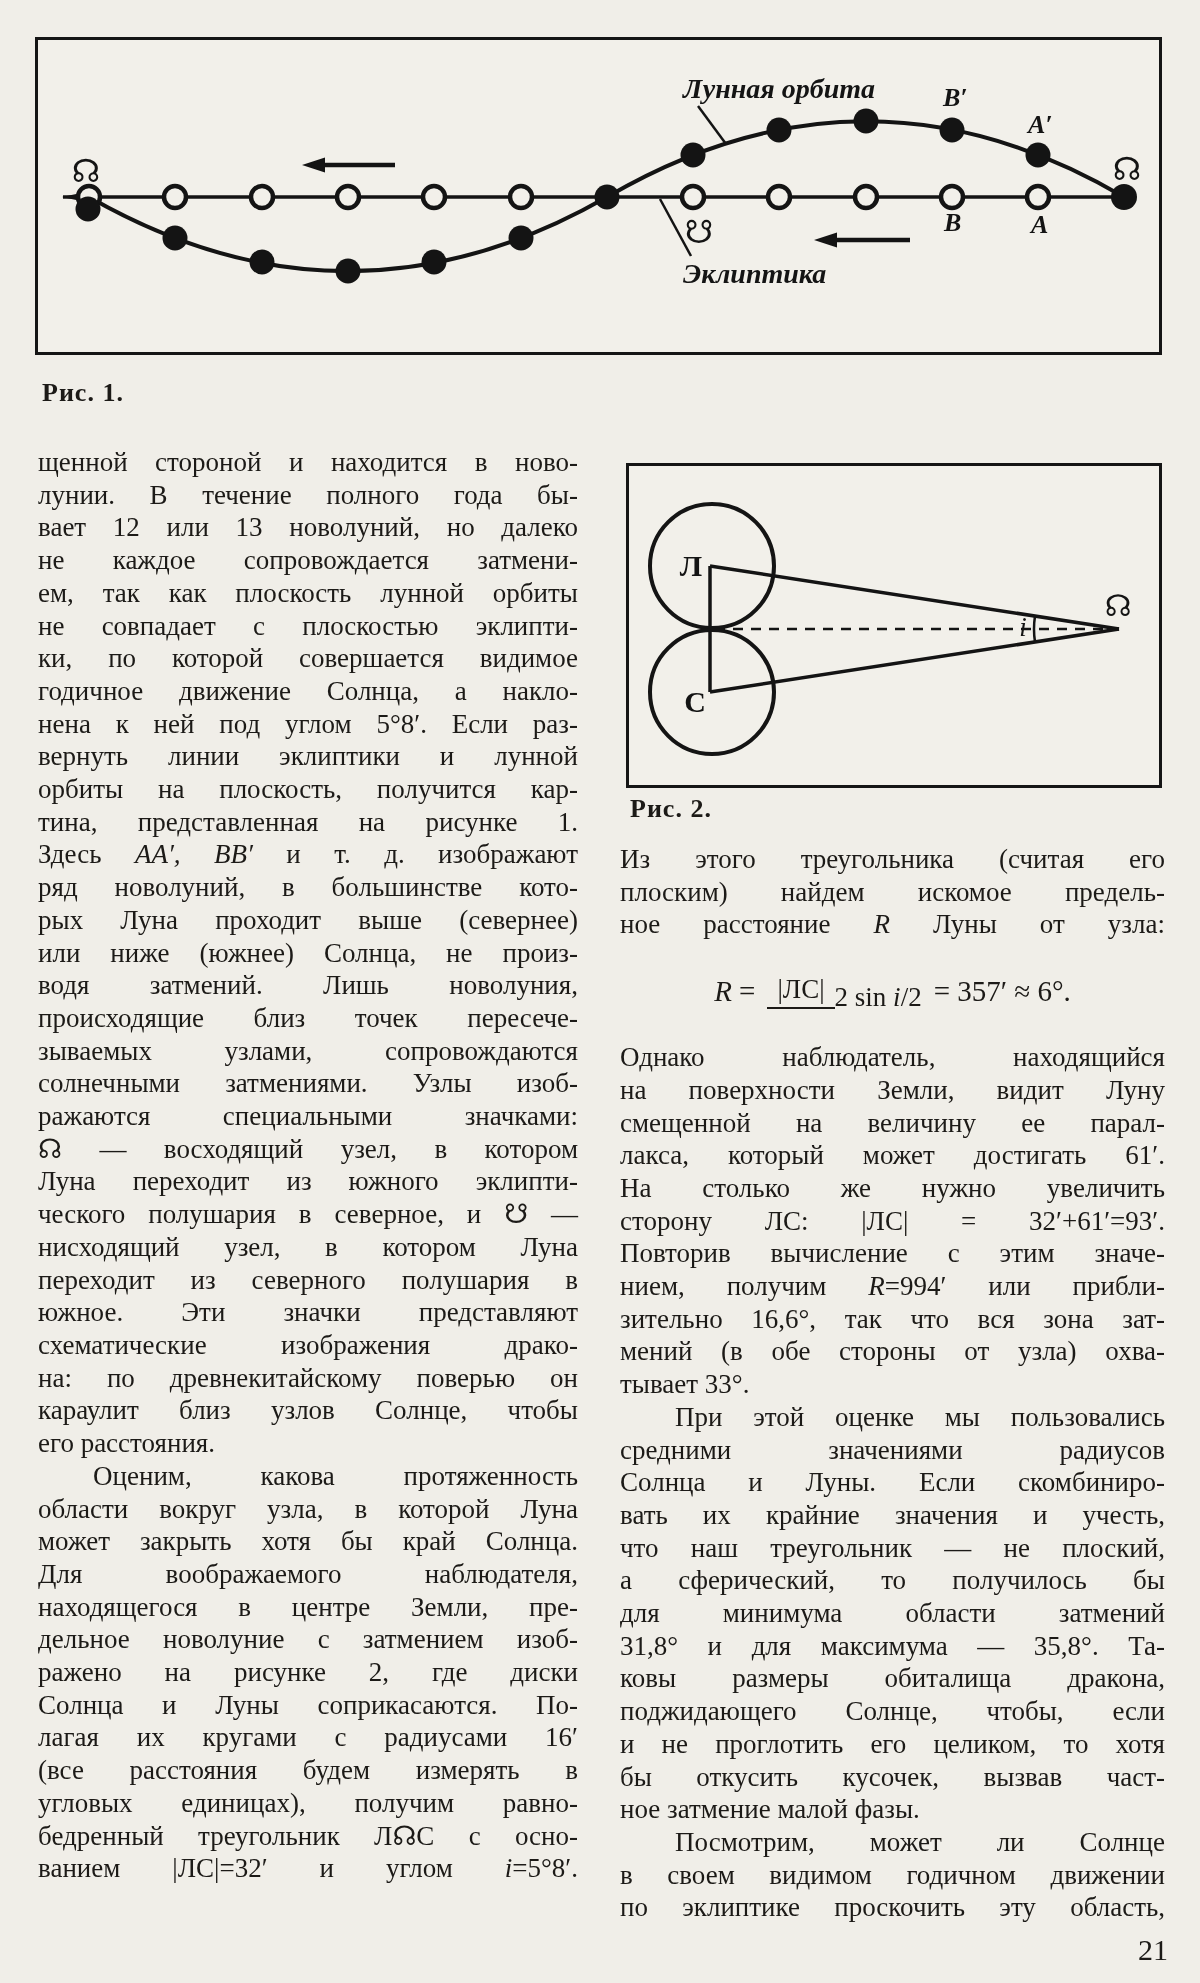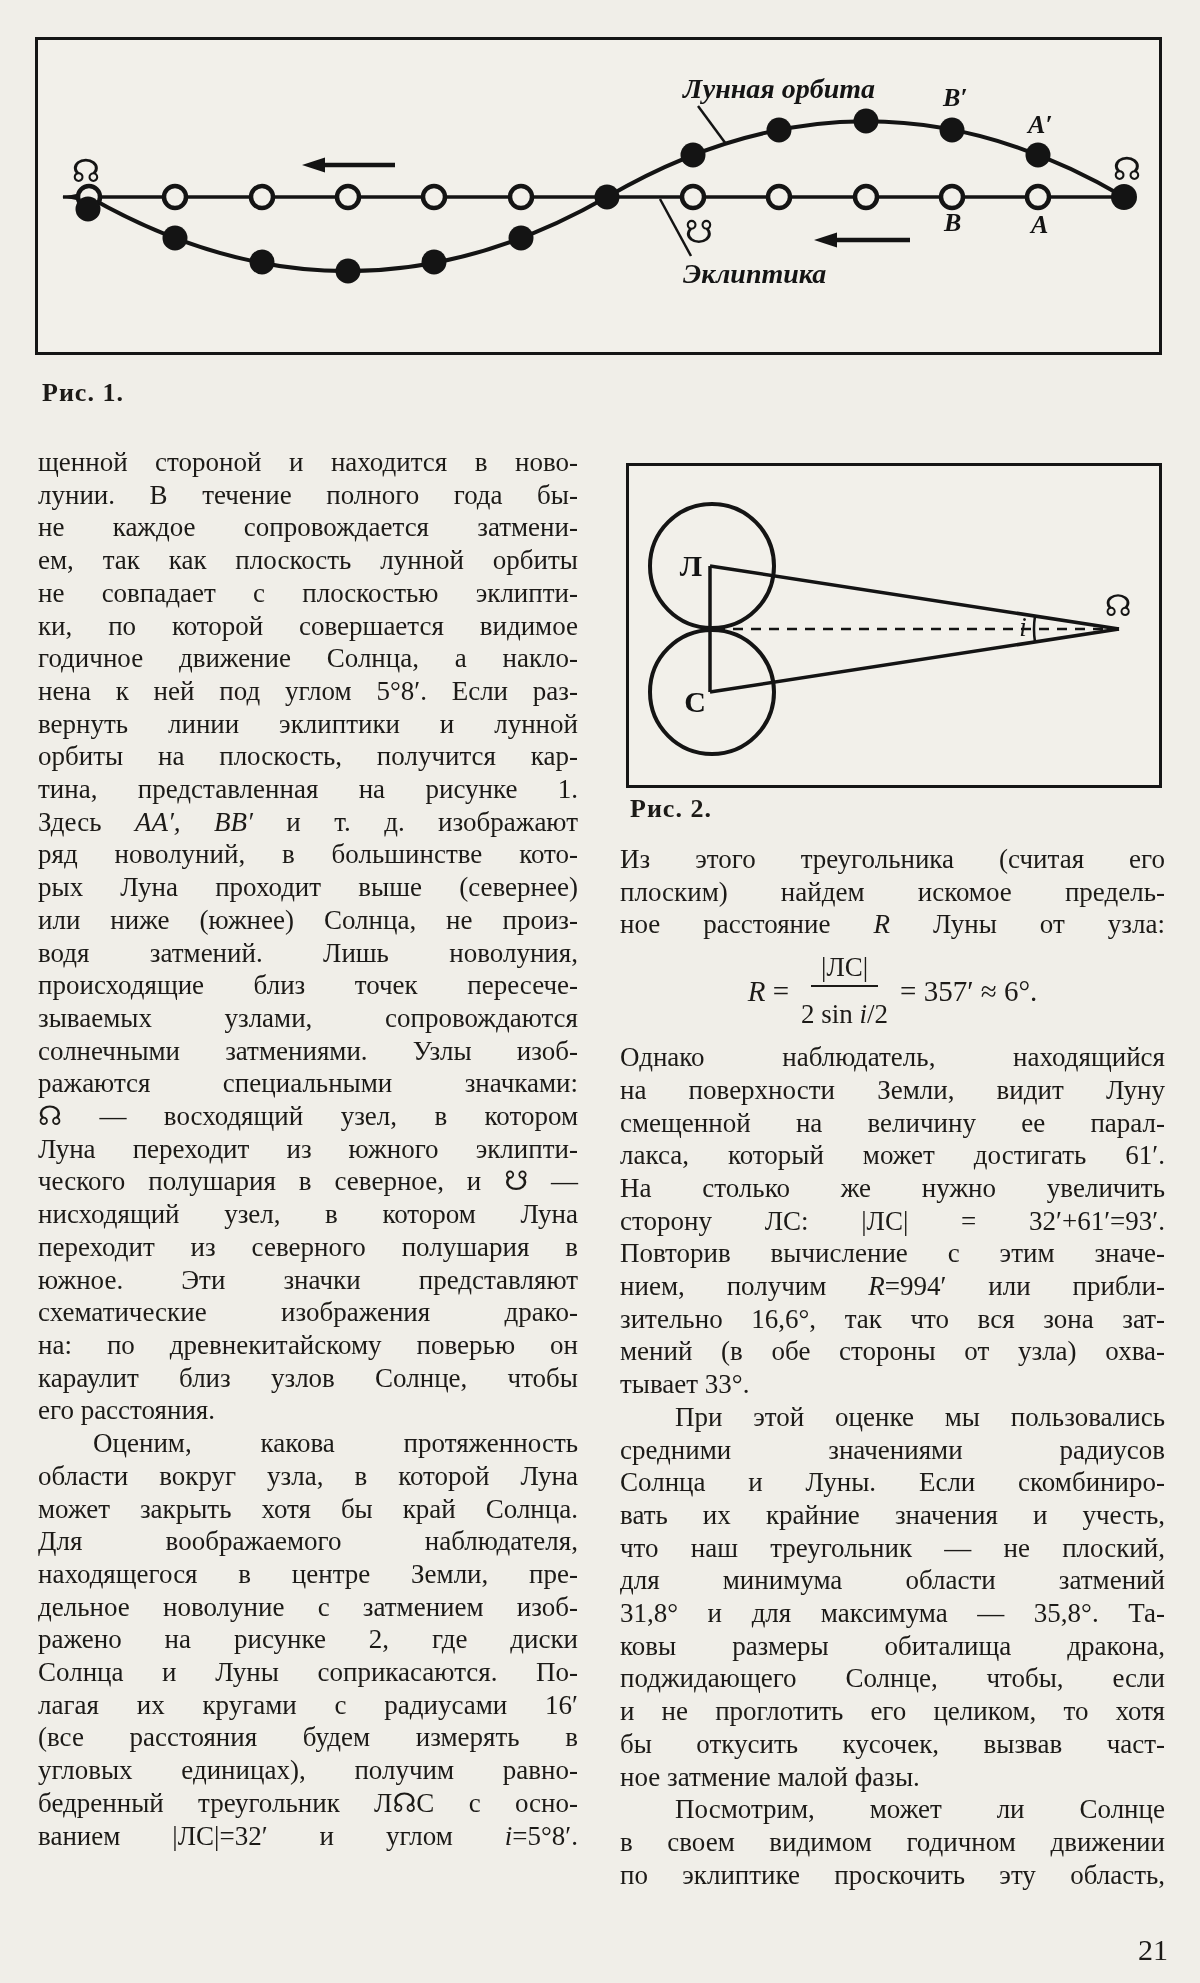--- a/index.html
+++ b/index.html
@@ -26,21 +26,21 @@
   .line{
     text-align:justify;text-align-last:justify;
   }
   .line.end{text-align-last:left;}
   .line.indent{text-indent:55px;}
   .formula{
     height:100px;display:flex;align-items:center;justify-content:center;
     gap:12px;font-size:29px;
   }
   .formula .frac{
-    display:inline-flex;flex-direction:column;align-items:center;
+    display:inline-flex;align-items:center;
     font-size:27px;line-height:1.15;
   }
   .formula .frac .num{padding:0 10px 2px 10px;border-bottom:2.5px solid #1c1a17;}
   .formula .frac .den{padding-top:12px;}
   #pagenum{
     position:absolute;left:1138px;top:1933px;
     font-weight:normal;font-size:30px;
   }
   svg text{fill:#141414;}
   .nodeglyph{font-family:"DejaVu Sans",sans-serif;font-weight:bold;}
@@ -129,20 +129,21 @@
     <text x="66" y="246" font-size="30" text-anchor="middle" font-weight="bold">С</text>
     <text x="394" y="170" font-size="27" text-anchor="middle" font-style="italic">i</text>
     <text x="489" y="150" font-size="30" text-anchor="middle" class="nodeglyph">☊</text>
   </svg>
 </div>
 <div class="caption" id="cap2">Рис. 2.</div>
 
 <div class="col" id="leftcol">
     <div class="line">щенной стороной и находится в ново-</div>
     <div class="line">лунии. В течение полного года бы-</div>
+    <div class="line">вает 12 или 13 новолуний, но далеко</div>
     <div class="line">не каждое сопровождается затмени-</div>
     <div class="line">ем, так как плоскость лунной орбиты</div>
     <div class="line">не совпадает с плоскостью эклипти-</div>
     <div class="line">ки, по которой совершается видимое</div>
     <div class="line">годичное движение Солнца, а накло-</div>
     <div class="line">нена к ней под углом 5°8′. Если раз-</div>
     <div class="line">вернуть линии эклиптики и лунной</div>
     <div class="line">орбиты на плоскость, получится кар-</div>
     <div class="line">тина, представленная на рисунке 1.</div>
     <div class="line">Здесь <i>AA′, BB′</i> и т. д. изображают</div>
@@ -203,20 +204,21 @@
       <div class="line">Повторив вычисление с этим значе-</div>
       <div class="line">нием, получим <i>R</i>=994′ или прибли-</div>
       <div class="line">зительно 16,6°, так что вся зона зат-</div>
       <div class="line">мений (в обе стороны от узла) охва-</div>
       <div class="line end">тывает 33°.</div>
       <div class="line indent">При этой оценке мы пользовались</div>
       <div class="line">средними значениями радиусов</div>
       <div class="line">Солнца и Луны. Если скомбиниро-</div>
       <div class="line">вать их крайние значения и учесть,</div>
       <div class="line">что наш треугольник — не плоский,</div>
+      <div class="line">а сферический, то получилось бы</div>
       <div class="line">для минимума области затмений</div>
       <div class="line">31,8° и для максимума — 35,8°. Та-</div>
       <div class="line">ковы размеры обиталища дракона,</div>
       <div class="line">поджидающего Солнце, чтобы, если</div>
       <div class="line">и не проглотить его целиком, то хотя</div>
       <div class="line">бы откусить кусочек, вызвав част-</div>
       <div class="line end">ное затмение малой фазы.</div>
       <div class="line indent">Посмотрим, может ли Солнце</div>
       <div class="line">в своем видимом годичном движении</div>
       <div class="line">по эклиптике проскочить эту область,</div>

